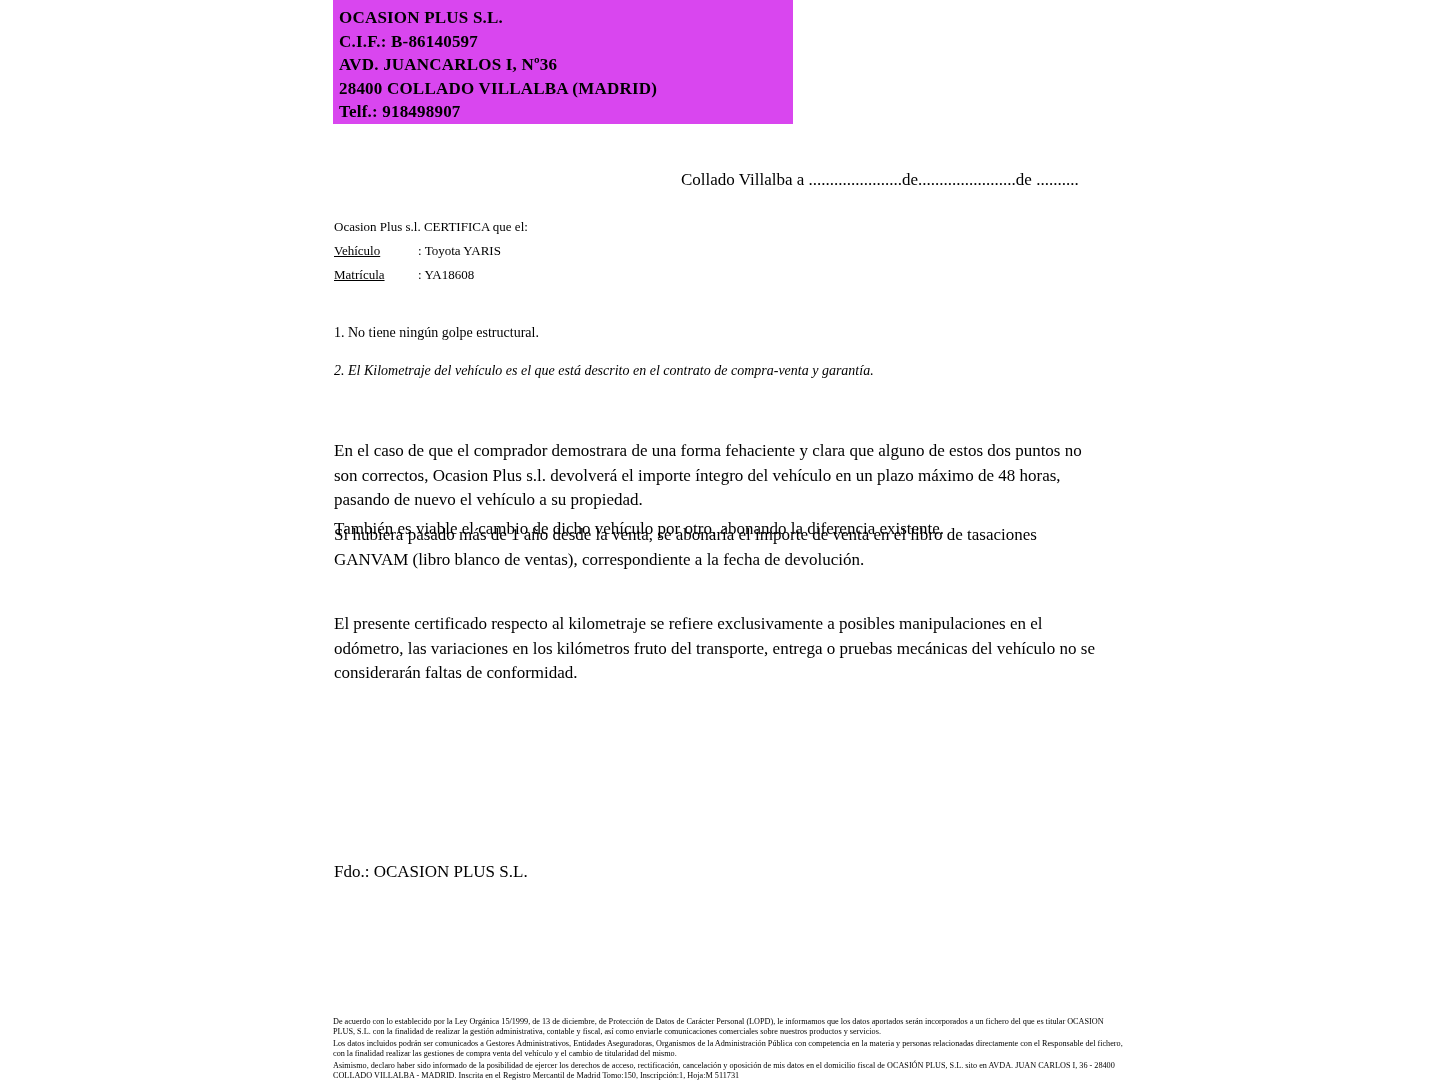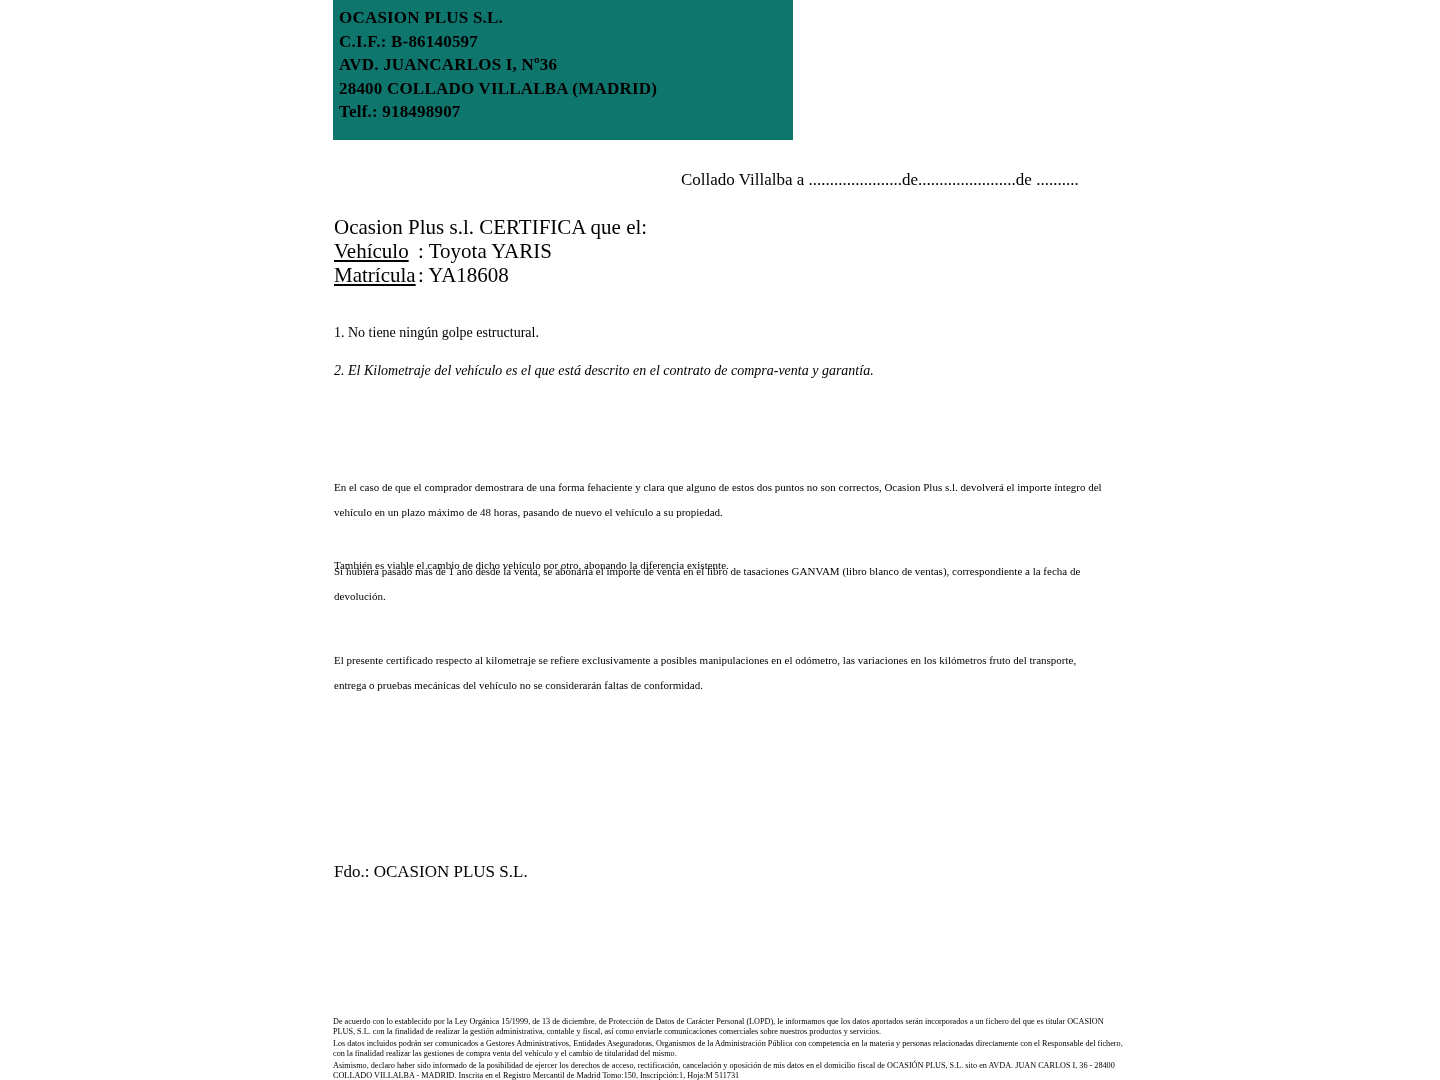--- a/index.html
+++ b/index.html
@@ -22,22 +22,22 @@
     width: 1440px;
     height: 1080px;
   }
 
   
   .letterhead {
     position: absolute;
     left: 333px;
     top: 0px;
     width: 460px;
-    background: #0f766e;
-    padding: 6px 0 16px 6px;
+    background: #d946ef;
+    padding: 6px 0 0 6px;
     box-sizing: border-box;
   }
   .letterhead .line {
     font-weight: bold;
     font-size: 17px;
     line-height: 23.5px;
     letter-spacing: 0.2px;
     white-space: nowrap;
   }
 
@@ -48,21 +48,21 @@
     top: 170px;
     font-size: 17px;
     white-space: nowrap;
   }
 
   
   .certify {
     position: absolute;
     left: 334px;
     top: 215px;
-    font-size: 21px;
+    font-size: 13px;
     line-height: 24px;
   }
   .certify .row {
     white-space: nowrap;
   }
   .lbl {
     display: inline-block;
     width: 84px;
     text-decoration: underline;
   }
@@ -75,24 +75,23 @@
     white-space: nowrap;
   }
   .point-1 { top: 325px; }
   .point-2 { top: 363px; font-style: italic; }
 
   
   .para {
     position: absolute;
     left: 334px;
     width: 770px;
-    font-size: 11px;
+    font-size: 17px;
     line-height: 24.5px;
     text-align: left;
-    margin-top: 36px;
   }
   .para-1 { top: 439px; }
   .para-2 { top: 517px; }
   .para-3 { top: 523px; }
   .para-4 { top: 612px; }
 
   
   .signature {
     position: absolute;
     left: 334px;

